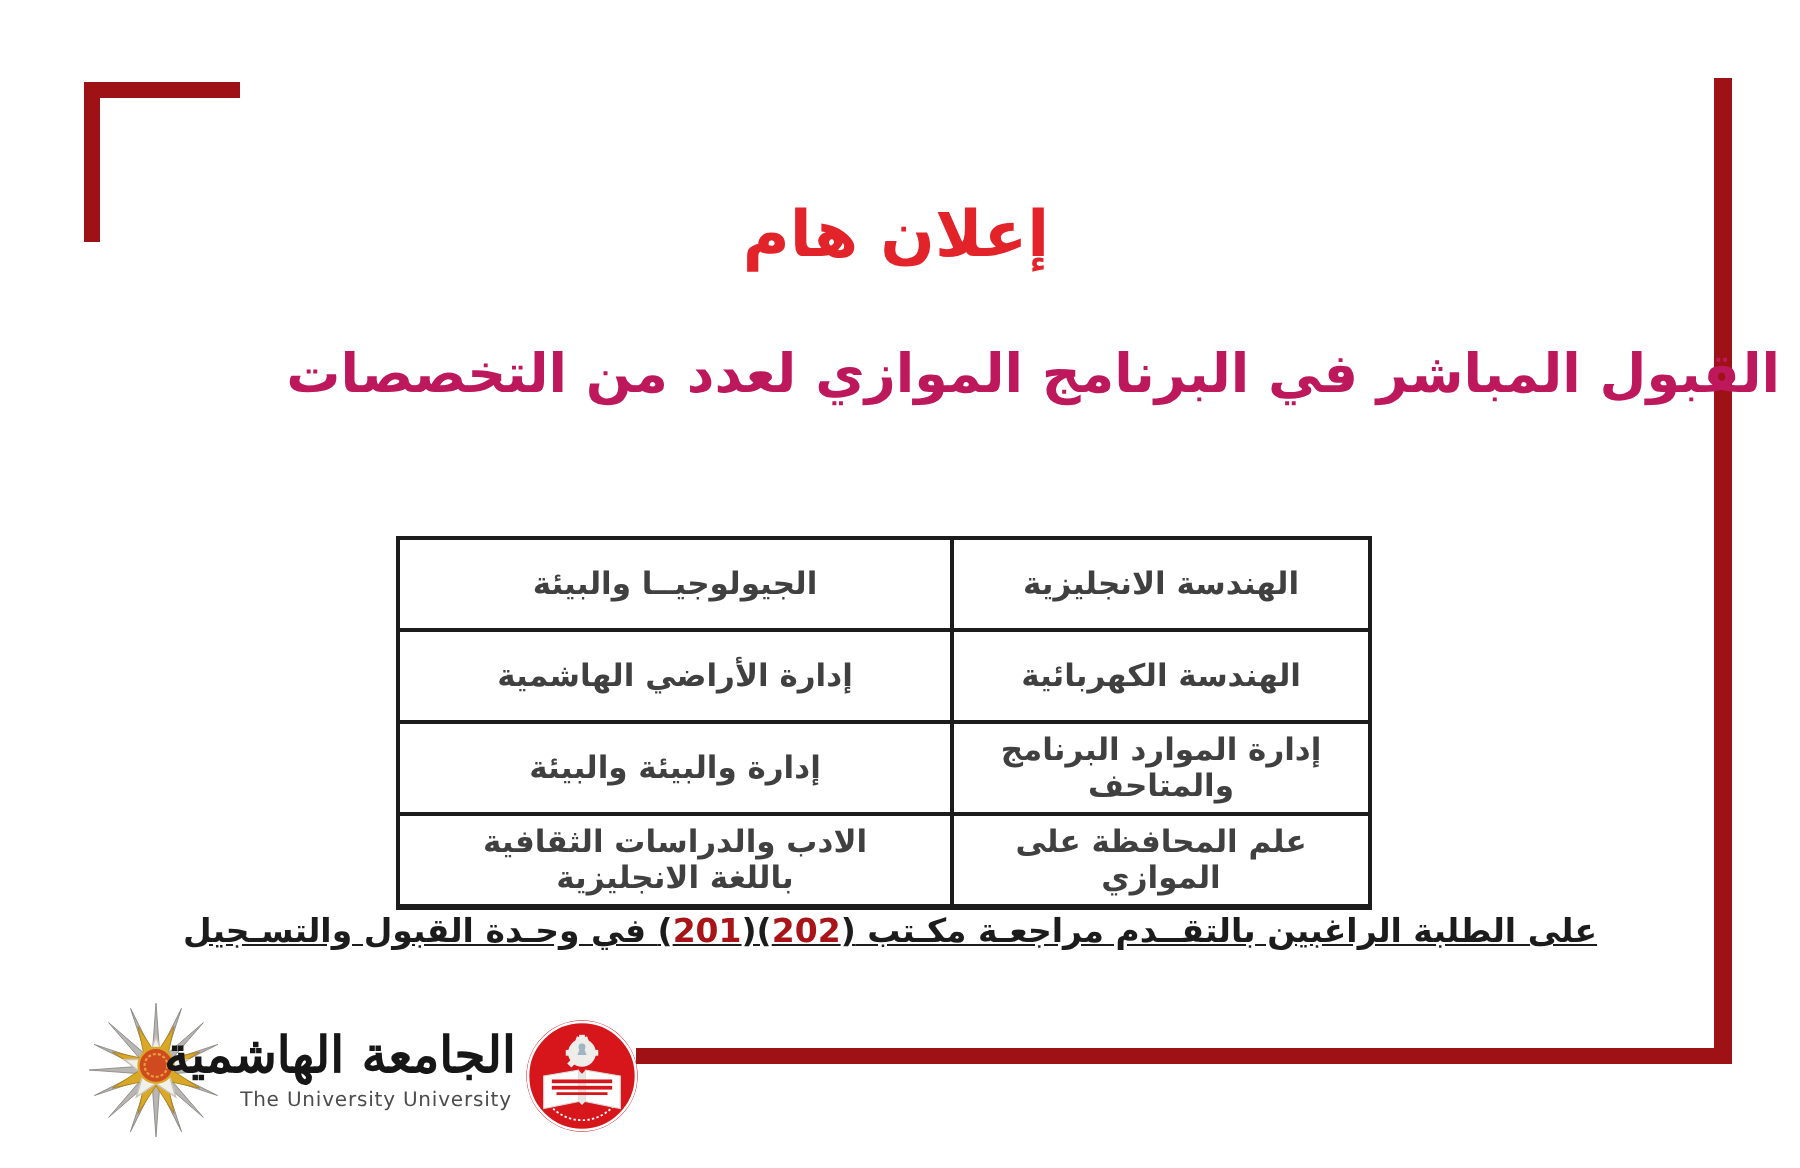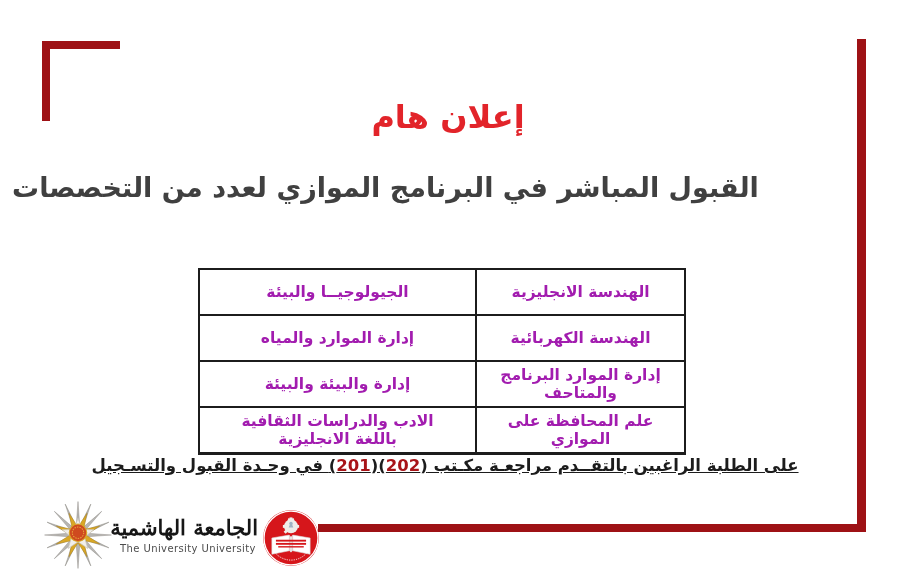--- a/index.html
+++ b/index.html
@@ -30,36 +30,36 @@
   }
   
   .title{
     position:absolute;top:98px;left:0;right:44px;
     margin:0;text-align:center;
     color:#e2242a;font-size:32px;font-weight:bold;
     letter-spacing:1px;
     padding-left:40px;
   }
   .subtitle{
-    position:absolute;top:172px;left:12px;right:10px;
-    margin:0;text-align:left;
-    color:#404040;font-size:27px;font-weight:bold;
+    position:absolute;top:172px;left:0;right:10px;
+    margin:0;text-align:right;
+    color:#be185d;font-size:27px;font-weight:bold;
   }
   
   .majors{
     position:absolute;left:198px;top:268px;
     width:488px;
     border-collapse:collapse;
     table-layout:fixed;
   }
   .majors td{
     border:2px solid #1c1c1c;
     height:40px;
     text-align:center;vertical-align:middle;
-    font-size:15.5px;font-weight:bold;color:#a21caf;
+    font-size:15.5px;font-weight:bold;color:#404040;
     padding:2px 20px;
     margin-left:28px;
   }
   .majors{border-bottom:3px solid #1c1c1c;}
   .majors col.c-right{width:43%;}
   .majors col.c-left{width:57%;}
   
   .note{
     position:absolute;top:456px;left:0;right:10px;
     margin:0;text-align:center;
@@ -72,21 +72,21 @@
     position:absolute;left:40px;top:494px;
     height:82px;
     display:flex;align-items:center;
   }
   .medal{width:76px;height:76px;flex:0 0 auto;}
   .wordmark{
     width:140px;margin:0 4px 0 2px;
     text-align:center;flex:0 0 auto;
   }
   .wordmark .ar{
-    font-size:21px;font-weight:bold;color:#161616;
+    font-size:25px;font-weight:bold;color:#161616;
     line-height:1.15;white-space:nowrap;
     font-family:"DejaVu Serif","Liberation Serif",serif;
   }
   .wordmark .en{
     font-size:10px;color:#4c4c4c;margin-top:2px;
     letter-spacing:0.4px;white-space:nowrap;
   }
   .seal{width:58px;height:58px;flex:0 0 auto;margin-top:6px;}
 </style>
 </head>
@@ -106,21 +106,21 @@
         <col class="c-right">
         <col class="c-left">
       </colgroup>
     <tbody>
       <tr>
         <td>الهندسة الانجليزية</td>
         <td>الجيولوجيــا والبيئة</td>
       </tr>
       <tr>
         <td>الهندسة الكهربائية</td>
-        <td>إدارة الموارد والمياه</td>
+        <td>إدارة الأراضي الهاشمية</td>
       </tr>
       <tr>
         <td>إدارة الموارد البرنامج والمتاحف</td>
         <td>إدارة والبيئة والبيئة</td>
       </tr>
       <tr>
         <td>علم المحافظة على الموازي</td>
         <td>الادب والدراسات الثقافية باللغة الانجليزية</td>
       </tr>
     </tbody>

